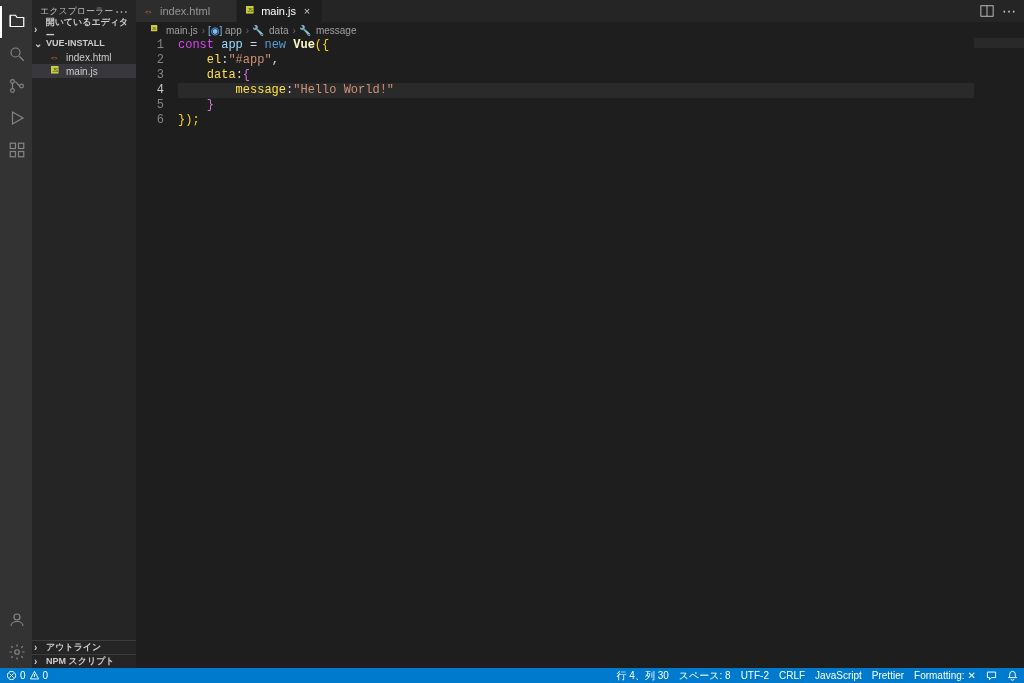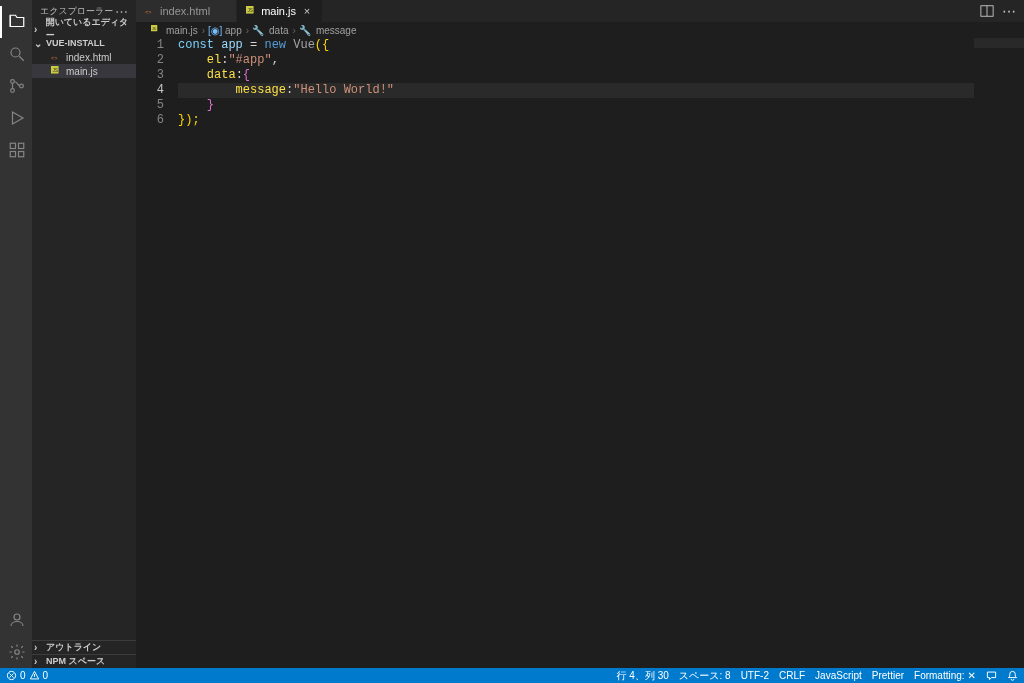--- a/index.html
+++ b/index.html
@@ -142,24 +142,24 @@
   padding-right: 14px;
   color: #858585;
   user-select: none;
 }
 .gutter div { height: 15px; }
 .code { flex:1; position:relative; }
 .code-line { height:15px; white-space: pre; }
 .code-line.current { background: #2a2a2a; }
 .minimap { width: 50px; background: #1e1e1e; position:relative; }
 .minimap-thumb { position:absolute; top:0; left:0; right:0; height:10px; background:#3a3a3a; opacity:0.4;}
-.tok-kw { color:#7dd3fc; }
+.tok-kw { color:#d946ef; }
 .tok-var { color:#9cdcfe; }
 .tok-new { color:#569cd6; }
-.tok-cls { color:#a3a3a3; }
+.tok-cls { color:#fef9c3;font-weight:bold; }
 .tok-pn { color:#d4d4d4; }
 .tok-br { color:#ffd700; }
 .tok-br2 { color:#da70d6; }
 .tok-prop { color:#fde047; }
 .tok-str { color:#ce9178; }
 .status-bar {
   height: 15px;
   background: #007acc;
   color: #ffffff;
   display: flex;
@@ -258,21 +258,21 @@
         <span>main.js</span>
       </div>
     </div>
     <div class="bottom-sections">
       <div class="section-header">
         <span class="chev">›</span>
         <span>アウトライン</span>
       </div>
       <div class="section-header">
         <span class="chev">›</span>
-        <span>NPM スペース</span>
+        <span>NPM スクリプト</span>
       </div>
     </div>
   </div>
 
   <div class="editor-area">
     <div class="tab-bar">
       <div class="tab">
         <span class="ficon">
           <svg width="11" height="11" viewBox="0 0 16 16">
               <text x="0" y="11" font-size="8" fill="#e37933">&lt;&gt;</text>

